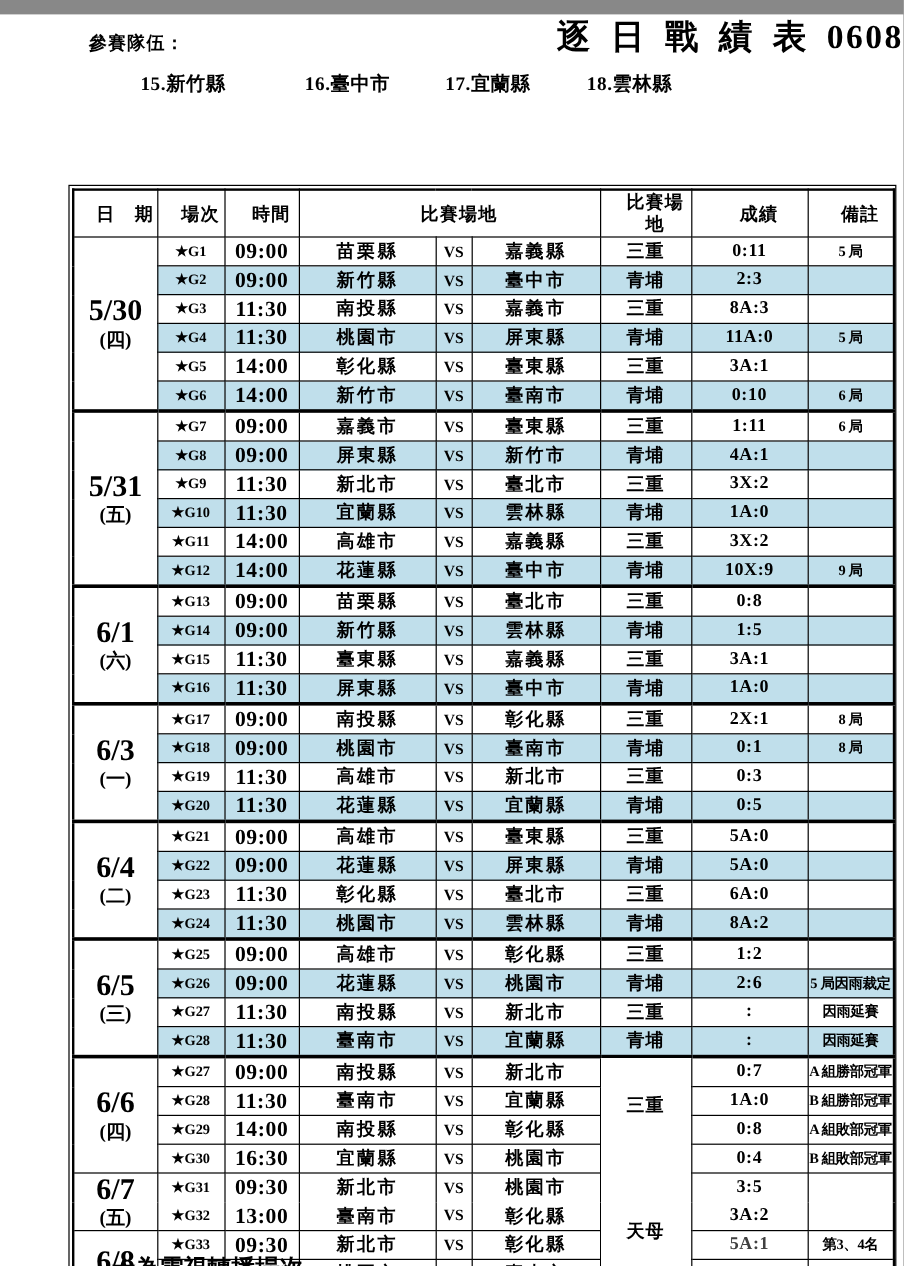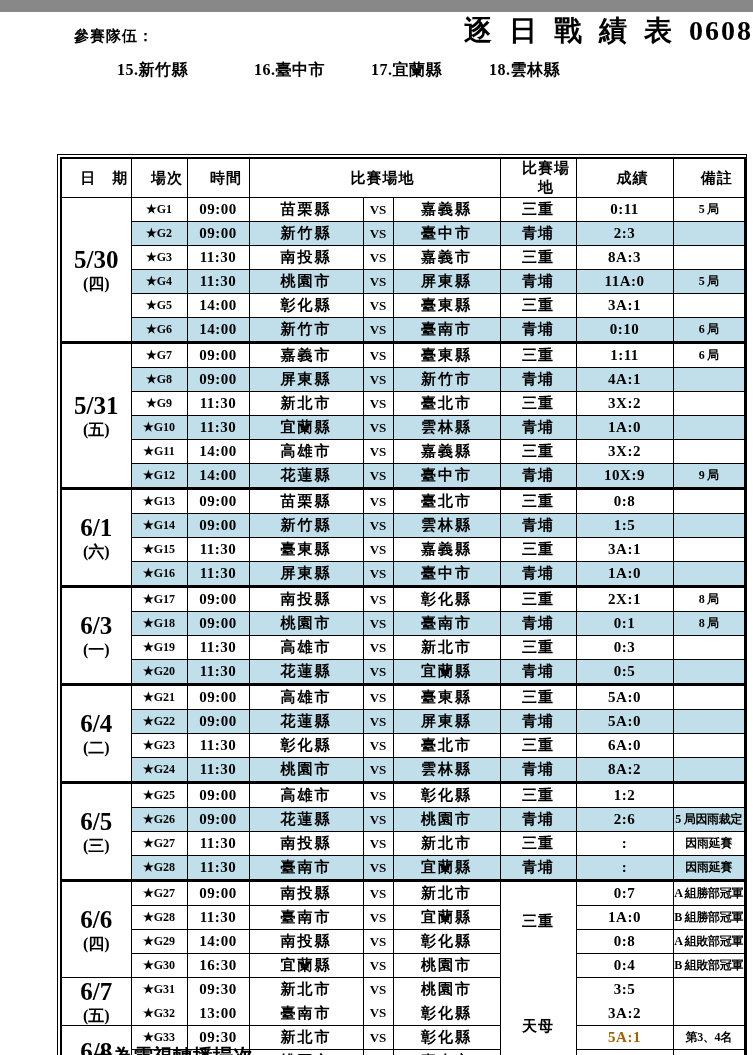--- a/index.html
+++ b/index.html
@@ -46,26 +46,26 @@
   tr.sec  > td { border-top-width:3px; }          
   tr.nt   > td { border-top-style:hidden; }       
   td.hide-top  { border-top-style:hidden; }       
   tr.shaded > td { background:#C0DFEB; }
 
   td.date-cell { background:#fff; }
   .date-num { font-size:25px; line-height:1.15; }
   .date-wd  { font-size:16px; line-height:1.15; }
 
   td.game-cell  { font-size:12px; white-space:nowrap; }
-  td.time-cell  { font-size:15px; letter-spacing:0.5px; }
+  td.time-cell  { font-size:18px; letter-spacing:0.5px; }
   td.team-cell  { font-size:15px; letter-spacing:2px; }
   td.vs-cell    { font-size:13px; }
   td.venue-cell { font-size:15px; letter-spacing:1px; }
   td.score-cell { font-size:15px; letter-spacing:0.5px; }
-  td.score-red  { color:#a16207;font-family:Liberation Serif, serif; }
+  td.score-red  { color:#404040;font-family:Liberation Serif, serif; }
   td.note-cell  { font-size:12px; letter-spacing:-0.3px; white-space:nowrap; }
   td.ceremony-cell { font-size:16px; }
 
   td.venue-merged { position:relative; background:#fff; }
   .venue-float {
     position:absolute; left:0; right:0; transform:translateY(-50%);
     font-size:15px; font-weight:bold; letter-spacing:1px; text-align:center;
   }
 
   .footnote {

